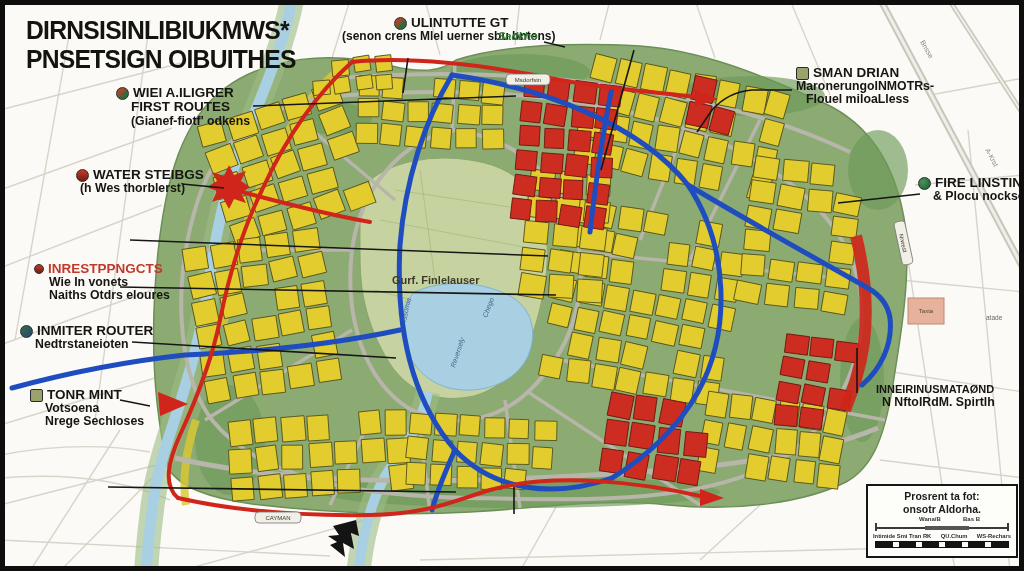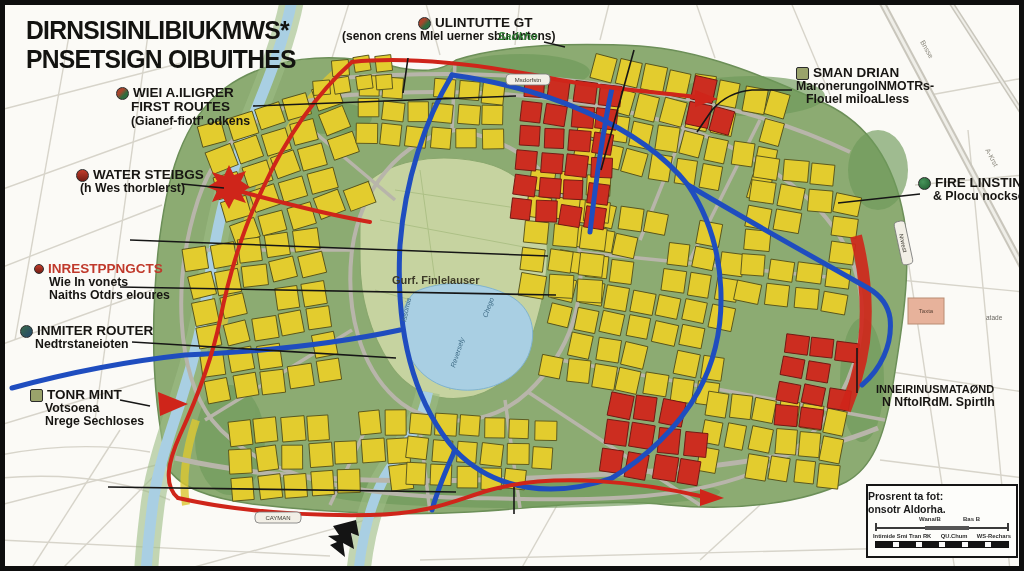--- a/index.html
+++ b/index.html
@@ -16,21 +16,21 @@
   .ic{display:inline-block;width:11px;height:11px;border-radius:50%;border:1px solid #2b2b2b;flex:0 0 auto;}
   .ic-globe{background:linear-gradient(135deg,#a8452c 35%,#2e6b3e 65%);}
   .ic-drop{background:linear-gradient(180deg,#c23b2a,#731d14);}
   .ic-earth{background:linear-gradient(135deg,#3a6b4a,#24466b);}
   .ic-sq{border-radius:2px;background:#9aa36b;}
   .ic-bee{background:radial-gradient(circle at 35% 35%,#d9a441,#6b4a1f);}
   .ic-green{background:radial-gradient(circle at 35% 35%,#47945a,#1e5a2e);}
   .sadkho{position:absolute;font-size:11px;font-weight:700;font-style:italic;}
   .legend{position:absolute;left:866px;top:484px;width:148px;height:70px;background:#fdfdfa;
           border:2px solid #151515;z-index:12;color:#1a1a1a;}
-  .lg-t{font-size:10.5px;font-weight:700;line-height:1.2;}
+  .lg-t{font-size:10.5px;font-weight:700;text-align:center;line-height:1.2;}
   .lg-t1{margin-top:4px;}
   .lg-scale{position:relative;height:15px;margin:1px 7px 0 7px;}
   .lg-line{position:absolute;left:0;right:0;bottom:2px;height:2px;background:#3a3a3a;}
   .lg-line::before,.lg-line::after{content:"";position:absolute;top:-4px;width:2px;height:8px;background:#3a3a3a;}
   .lg-line::before{left:0;} .lg-line::after{right:0;}
   .lg-seg{position:absolute;left:50px;width:44px;bottom:1px;height:4px;background:#555;}
   .lg-tick{position:absolute;top:0;font-size:6px;font-weight:700;color:#333;}
   .lg-row{display:flex;justify-content:space-between;font-size:5.8px;font-weight:700;color:#2c2c2c;margin:2px 5px 0 5px;}
   .lg-bar{height:5px;margin:2px 7px 0 7px;border:1px solid #111;
           background:repeating-linear-gradient(90deg,#141414 0 17px,#fafafa 17px 23px);}
@@ -579,21 +579,21 @@
     <div class="l1">
           <span class="ic ic-sq"></span>
           <span>TONR MINT</span>
         </div>
     <div class="l2">Votsoena</div>
     <div class="l3">Nrege Sechloses</div>
   </div>
 
 
   <div class="lbl" style="left:342px;top:16px">
-    <div class="l1" style="margin-left:76px">
+    <div class="l1" style="margin-left:52px">
           <span class="ic ic-globe"></span>
           <span>ULINTUTTE GT</span>
         </div>
     <div class="l2" style="margin-left:0;font-size:12px">(senon crens Mlel uerner sbu bntens)</div>
   </div>
 
   <div class="sadkho" style="left: 498px; top: 30px; color: rgb(46, 125, 50);">Sadkho</div>
 
 
 

